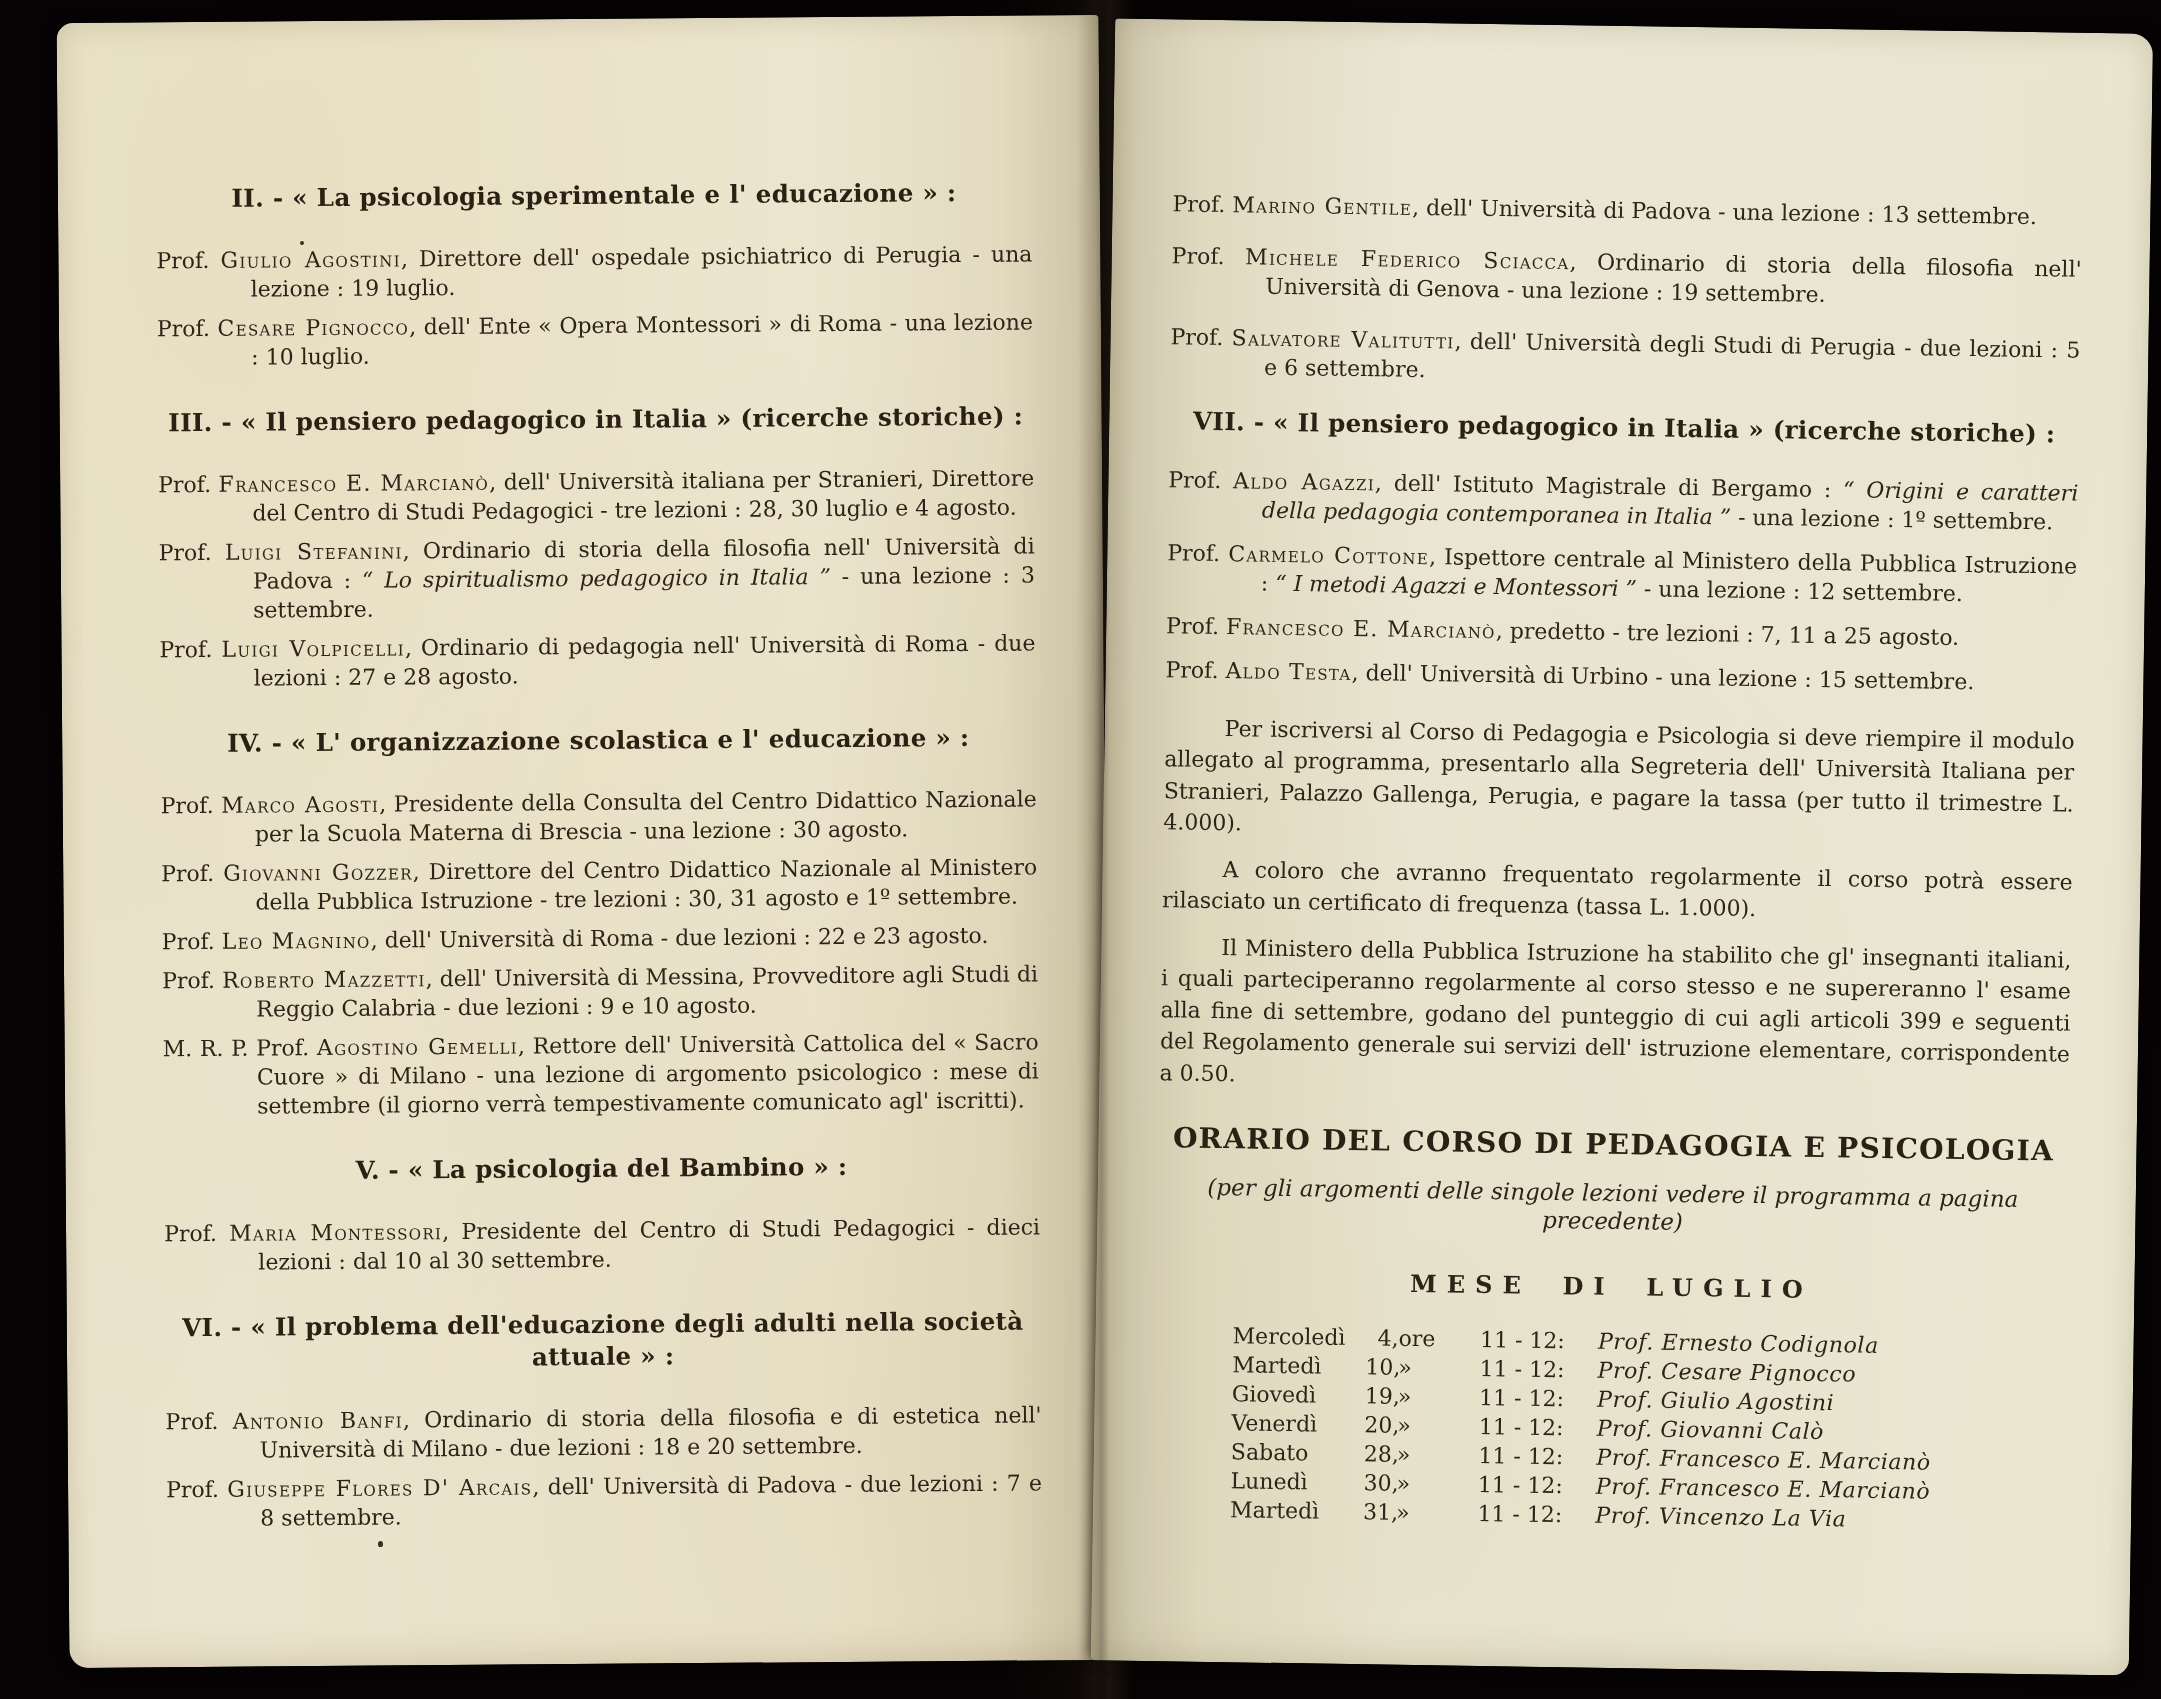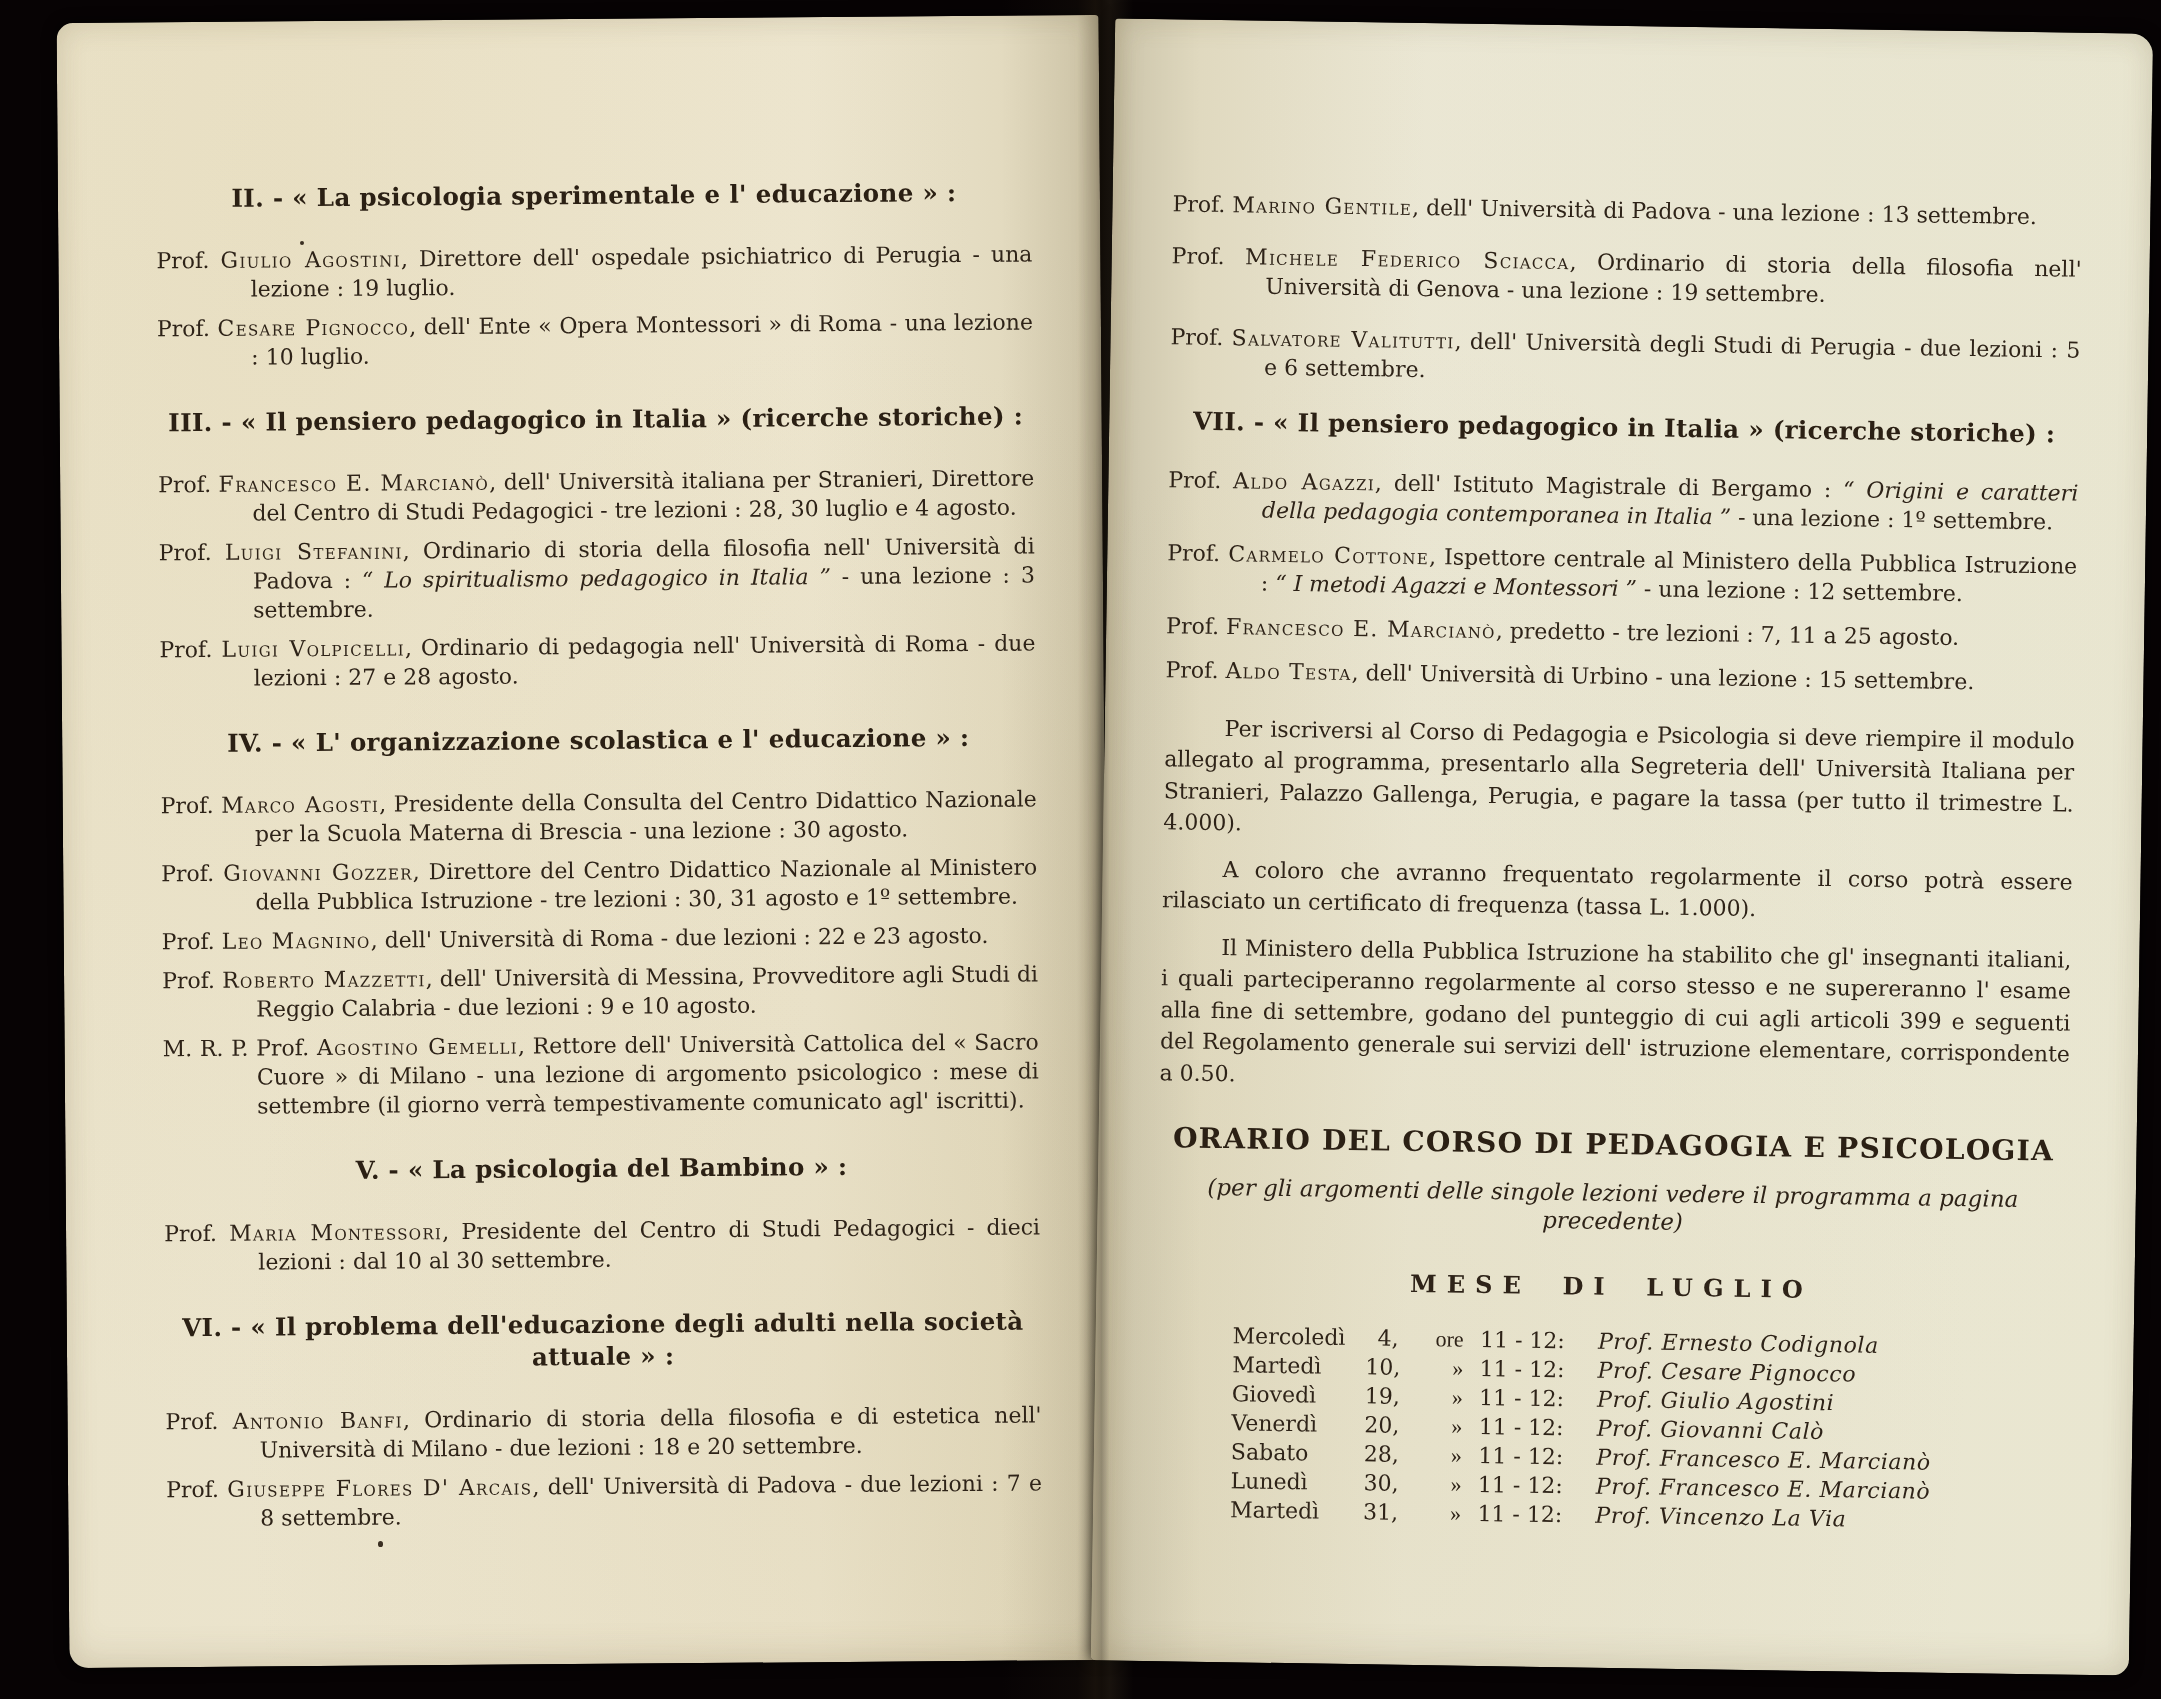--- a/index.html
+++ b/index.html
@@ -77,21 +77,21 @@
     font-size:24px;text-align:center;letter-spacing:.42em;word-spacing:.55em;
     margin:38px 0 0 0;line-height:28px;font-weight:600;
   }
   .schedule{margin:26.4px 0 0 77px;font-size:22px;}
   .srow{
     display:grid;grid-template-columns:133px 33px 65px 113px auto;
     line-height:29px;align-items:baseline;
   }
   .srow .c-day{text-align:left;}
   .srow .c-date{text-align:right;}
-  .srow .c-ore{text-align:right;font-family:Liberation Serif, serif;}
+  .srow .c-ore{text-align:left;}
   .srow .c-time{text-align:left;padding-left:16.4px;}
   .srow .c-prof{font-style:italic;padding-left:21.4px;letter-spacing:0.6px;}
 </style>
 </head>
 <body>
 
 <div class="page" id="page-left">
   <div class="textcol" id="col-left">
 
       <p class="block heading"><span>II. - « La psicologia sperimentale e l' educazione » :</span></p>

